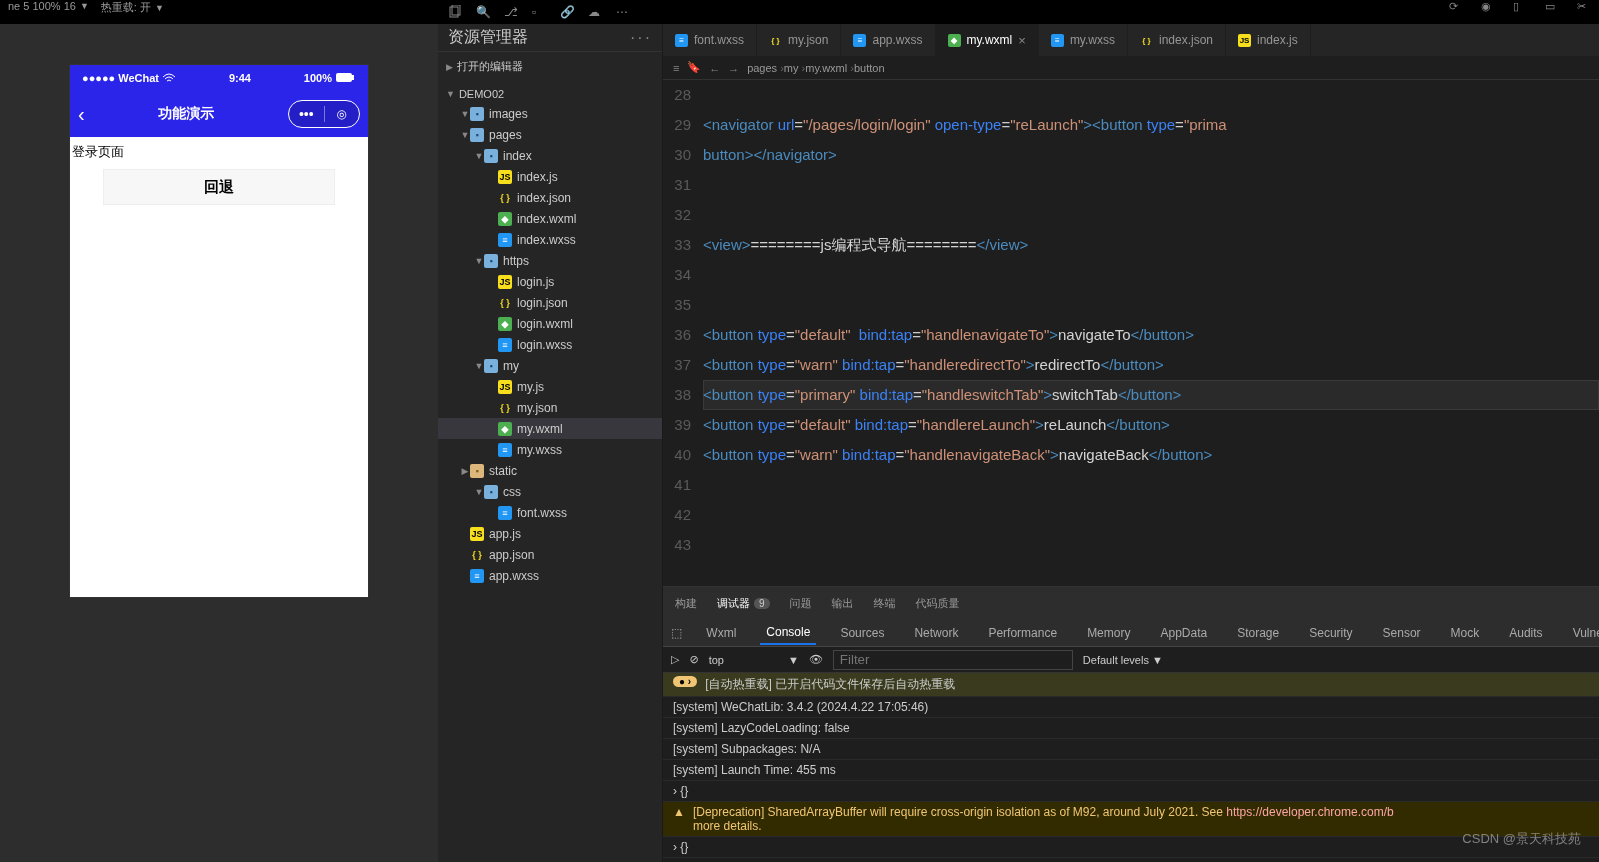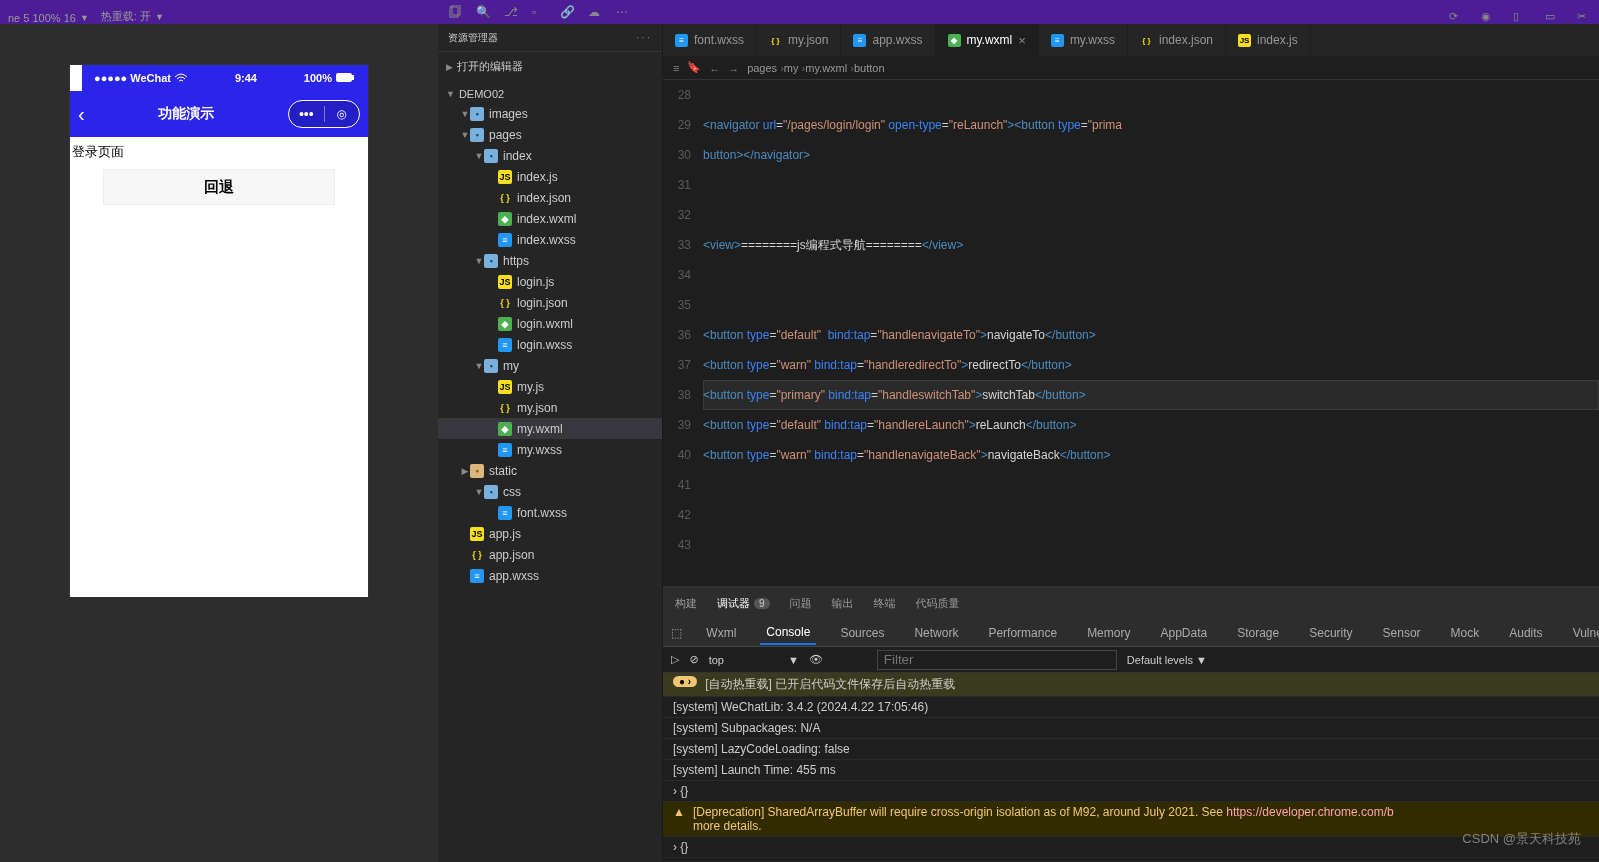--- a/index.html
+++ b/index.html
@@ -1,41 +1,41 @@
 <!DOCTYPE html>
 <html><head>
 <meta charset="utf-8">
 <style>
 * { margin:0; padding:0; box-sizing:border-box; font-family:"Microsoft YaHei",Arial,sans-serif; }
 body { background:#1e1e1e; color:#ccc; font-size:12px; overflow:hidden; width:1599px; height:862px; position:relative; }
-.top-bar { height:24px; background:#4c1d95; display:flex; align-items:flex-end; padding:0 8px; gap:12px; color:#999; font-size:11px; }
+.top-bar { height:24px; background:#000000; display:flex; align-items:flex-start; padding:0 8px; gap:12px; color:#999; font-size:11px; }
 .top-bar .dropdown { display:flex; align-items:center; gap:4px; }
 .top-bar .icons { margin-left:auto; display:flex; gap:18px; align-items:center; }
 .top-bar .icon { width:14px; height:14px; color:#888; cursor:pointer; }
 .main { display:flex; height:838px; }
 
 .simulator { width:438px; background:#2d2d2d; display:flex; justify-content:center; padding-top:40px; }
 .phone { width:300px; height:534px; background:#fff; border:1px solid #333; display:flex; flex-direction:column; }
-.status-bar { background:#2b24e9; color:#fff; height:26px; display:flex; align-items:center; padding:0 12px; font-size:11px; font-weight:bold;margin-left:12px; }
+.status-bar { background:#2b24e9; color:#fff; height:26px; display:flex; align-items:center; padding:0 12px; font-size:11px; font-weight:bold; }
 .status-bar .carrier { flex:0 0 auto; }
 .status-bar .time { flex:1; text-align:center; }
 .status-bar .battery { flex:0 0 auto; display:flex; align-items:center; gap:4px; }
 .nav-bar { background:#2b24e9; height:46px; display:flex; align-items:center; padding:0 8px; color:#fff; }
 .nav-bar .back { font-size:20px; }
 .nav-bar .title { flex:1; text-align:center; font-size:14px; font-weight:bold; }
 .nav-bar .capsule { width:72px; height:28px; border:1px solid #fff; border-radius:14px; background:rgba(0,0,0,0.15); display:flex; align-items:center; }
 .nav-bar .capsule .dots { flex:1; text-align:center; font-size:14px; }
 .nav-bar .capsule .sep { width:1px; height:16px; background:rgba(255,255,255,0.4); }
 .nav-bar .capsule .circ { flex:1; text-align:center; font-size:12px; }
 .page-body { flex:1; background:#fff; color:#000; font-size:13px; }
 .page-body .text { padding:6px 0 0 2px; }
 .page-body .btn { margin:8px auto; width:232px; height:36px; background:#f7f7f7; border:1px solid #eee; display:flex; align-items:center; justify-content:center; font-weight:bold; font-size:15px; }
 
 .explorer { width:225px; background:#252526; border-right:1px solid #1a1a1a; position:relative; }
-.exp-head { height:28px; display:flex; align-items:center; padding:0 10px; color:#ccc; font-size:10px; justify-content:space-between; border-bottom:1px solid #333; }
+.exp-head { height:28px; display:flex; align-items:center; padding:0 10px; color:#ccc; font-size:16px; justify-content:space-between; border-bottom:1px solid #333; }
 .exp-head .dots { color:#888; letter-spacing:2px; }
 .exp-toolbar { position:absolute; top:-24px; left:0; height:24px; display:flex; gap:14px; padding-left:10px; align-items:center; }
 .exp-toolbar .icon { width:14px; height:14px; color:#888; }
 .section { padding:4px 0; }
 .section-head { display:flex; align-items:center; padding:3px 8px; color:#ccc; font-size:11px; cursor:pointer; }
 .section-head .arrow { margin-right:4px; color:#888; font-size:9px; }
 .tree { }
 .tree-item { display:flex; align-items:center; height:21px; cursor:pointer; color:#ccc; font-size:12px; }
 .tree-item.active { background:#37373d; }
 .tree-item .arrow { width:10px; font-size:9px; color:#888; text-align:center; }
@@ -49,41 +49,41 @@
 
 .editor-area { flex:1; display:flex; flex-direction:column; background:#1e1e1e; min-width:0; }
 .tab-bar { height:32px; background:#252526; display:flex; overflow:hidden; }
 .tab { padding:0 12px; display:flex; align-items:center; gap:6px; color:#969696; font-size:12px; cursor:pointer; border-right:1px solid #1e1e1e; }
 .tab.active { background:#1e1e1e; color:#fff; }
 .tab .close { color:#888; font-size:13px; }
 .tab .ficon { width:13px; height:13px; display:flex; align-items:center; justify-content:center; font-size:8px; font-weight:bold; border-radius:2px; }
 .breadcrumb { height:24px; display:flex; align-items:center; padding:0 10px; gap:8px; color:#999; font-size:11px; border-bottom:1px solid #333; }
 .breadcrumb .sep { color:#666; }
 .breadcrumb .icon-btn { color:#888; cursor:pointer; }
-.code { flex:1; overflow:auto; font-family:Consolas,monospace; font-size:12px; line-height:30px; display:flex; }
+.code { flex:1; overflow:auto; font-family:Consolas,monospace; font-size:15px; line-height:30px; display:flex; }
 .gutter { width:40px; text-align:right; color:#5a5a5a; padding-right:12px; user-select:none; }
 .lines { flex:1; white-space:pre; position:relative; }
 .tok-tag { color:#4b8bbe; }
 .tok-attr { color:#3b82f6; }
 .tok-str { color:#ce9178; }
 .tok-text { color:#d4d4d4; }
 .current-line { background:#2a2a2a; box-shadow:inset 0 0 0 1px #3a3a3a; }
 
 .bottom-panel { height:276px; border-top:1px solid #333; display:flex; flex-direction:column; }
 .panel-tabs1 { height:26px; background:#2d2d2d; display:flex; align-items:center; padding:16px 12px; gap:20px; font-size:11px; color:#999; }
 .panel-tabs1 .t { cursor:pointer; display:flex; align-items:center; gap:4px; }
 .panel-tabs1 .t.active { color:#fff; }
 .panel-tabs1 .badge { background:#555; border-radius:8px; padding:0 5px; color:#ccc; font-size:10px; }
 .panel-tabs2 { height:28px; background:#2d2d2d; display:flex; align-items:center; padding:0 8px; gap:18px; font-size:12px; color:#aaa; border-bottom:1px solid #444; }
 .panel-tabs2 .t { cursor:pointer; padding:4px 6px; }
 .panel-tabs2 .t.active { color:#fff; border-bottom:2px solid #1a73e8; }
 .panel-tabs2 .icon { width:14px; }
 .console-bar { height:26px; display:flex; align-items:center; padding:0 8px; gap:10px; border-bottom:1px solid #333; font-size:11px; }
 .console-bar .sel { flex:0 0 auto; color:#ccc; display:flex; align-items:center; gap:4px; }
-.console-bar .filter { flex:0 0 240px; background:#1e1e1e; border:1px solid #444; height:20px; padding:0 6px; color:#f9a8d4;margin-left:44px; }
+.console-bar .filter { flex:0 0 240px; background:#1e1e1e; border:1px solid #444; height:20px; padding:0 6px; color:#f9a8d4; }
 .console-bar .levels { color:#ccc; }
 .console-out { flex:1; overflow:auto; font-family:Consolas,monospace; font-size:12px; }
 .console-line { padding:3px 10px; border-bottom:1px solid #2a2a2a; color:#ccc; display:flex; gap:8px; align-items:flex-start; }
 .console-line.highlight { background:#3a3a1e; }
 .console-line.warn { background:#332b00; color:#f0c674; }
 .console-line .pill { background:#f0c674; color:#000; border-radius:8px; padding:0 6px; font-weight:bold; font-size:10px; }
 .link { color:#fca5a5; }
 .watermark { position:absolute; right:18px; bottom:14px; color:#aaa; font-size:13px; opacity:0.7; pointer-events:none; }
 .arrow-icon { font-size:9px; display:inline-block; }
 svg { display:block; }
@@ -395,24 +395,24 @@
       </div>
       <div class="console-out" id="console-out">
           <div class="console-line highlight">
             <span class="pill">● ›</span>
             <span>[自动热重载] 已开启代码文件保存后自动热重载</span>
           </div>
           <div class="console-line ">
             <span>[system] WeChatLib: 3.4.2 (2024.4.22 17:05:46)</span>
           </div>
           <div class="console-line ">
+            <span>[system] LazyCodeLoading: false</span>
+          </div>
+          <div class="console-line ">
             <span>[system] Subpackages: N/A</span>
-          </div>
-          <div class="console-line ">
-            <span>[system] LazyCodeLoading: false</span>
           </div>
           <div class="console-line ">
             <span>[system] Launch Time: 455 ms</span>
           </div>
           <div class="console-line ">
             <span>› {}</span>
           </div>
           <div class="console-line warn">
             <span>▲</span>
             <span>[Deprecation] SharedArrayBuffer will require cross-origin isolation as of M92, around July 2021. See <span class="link">https://developer.chrome.com/b</span><br> more details.</span>

